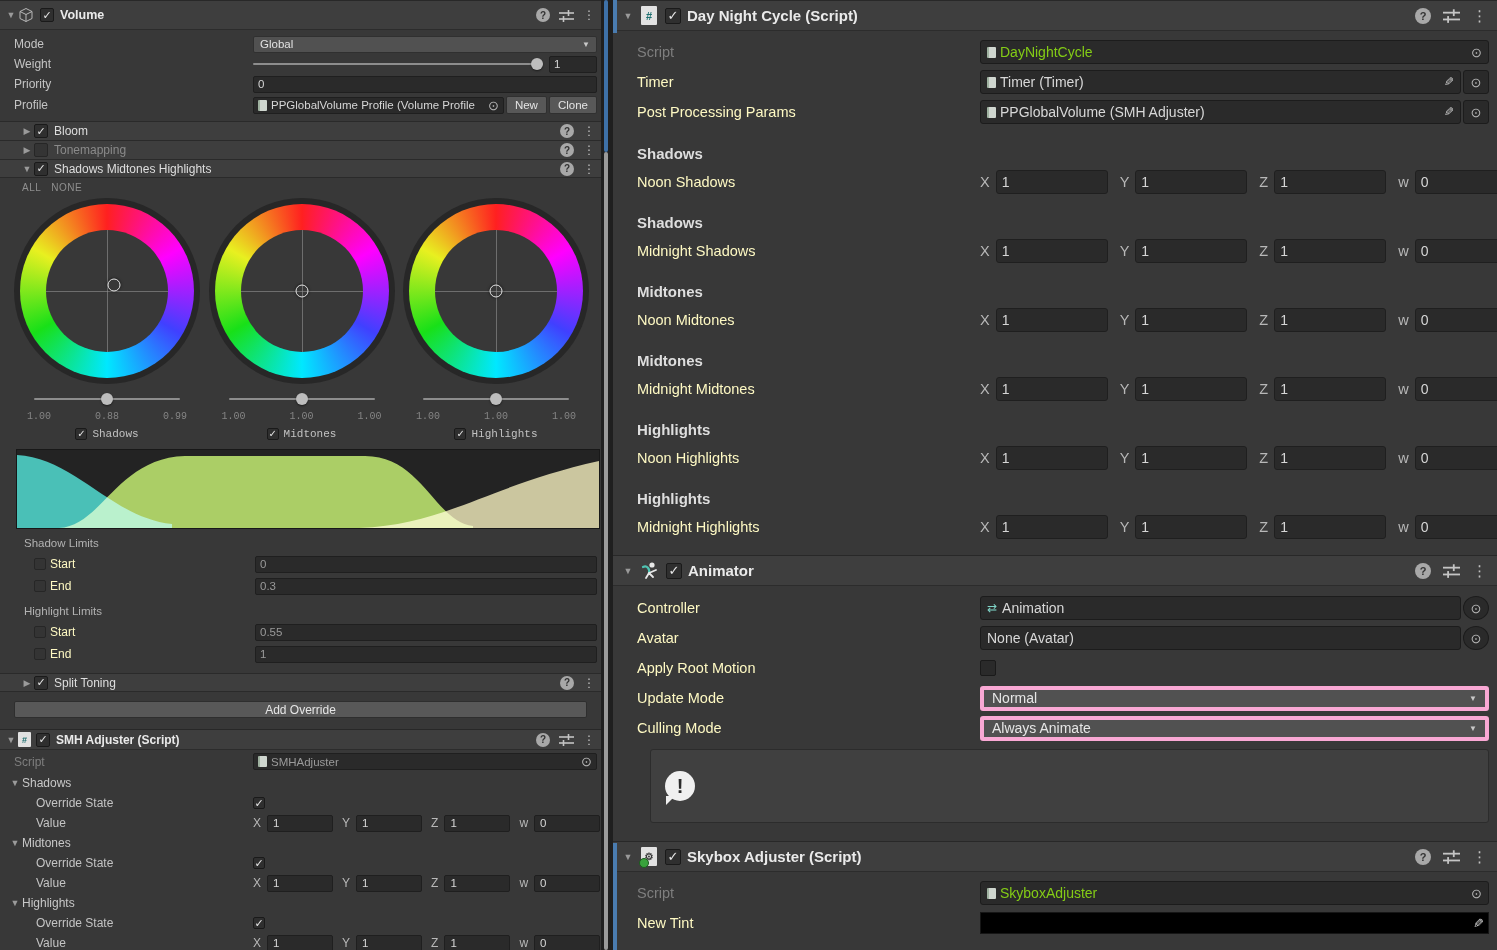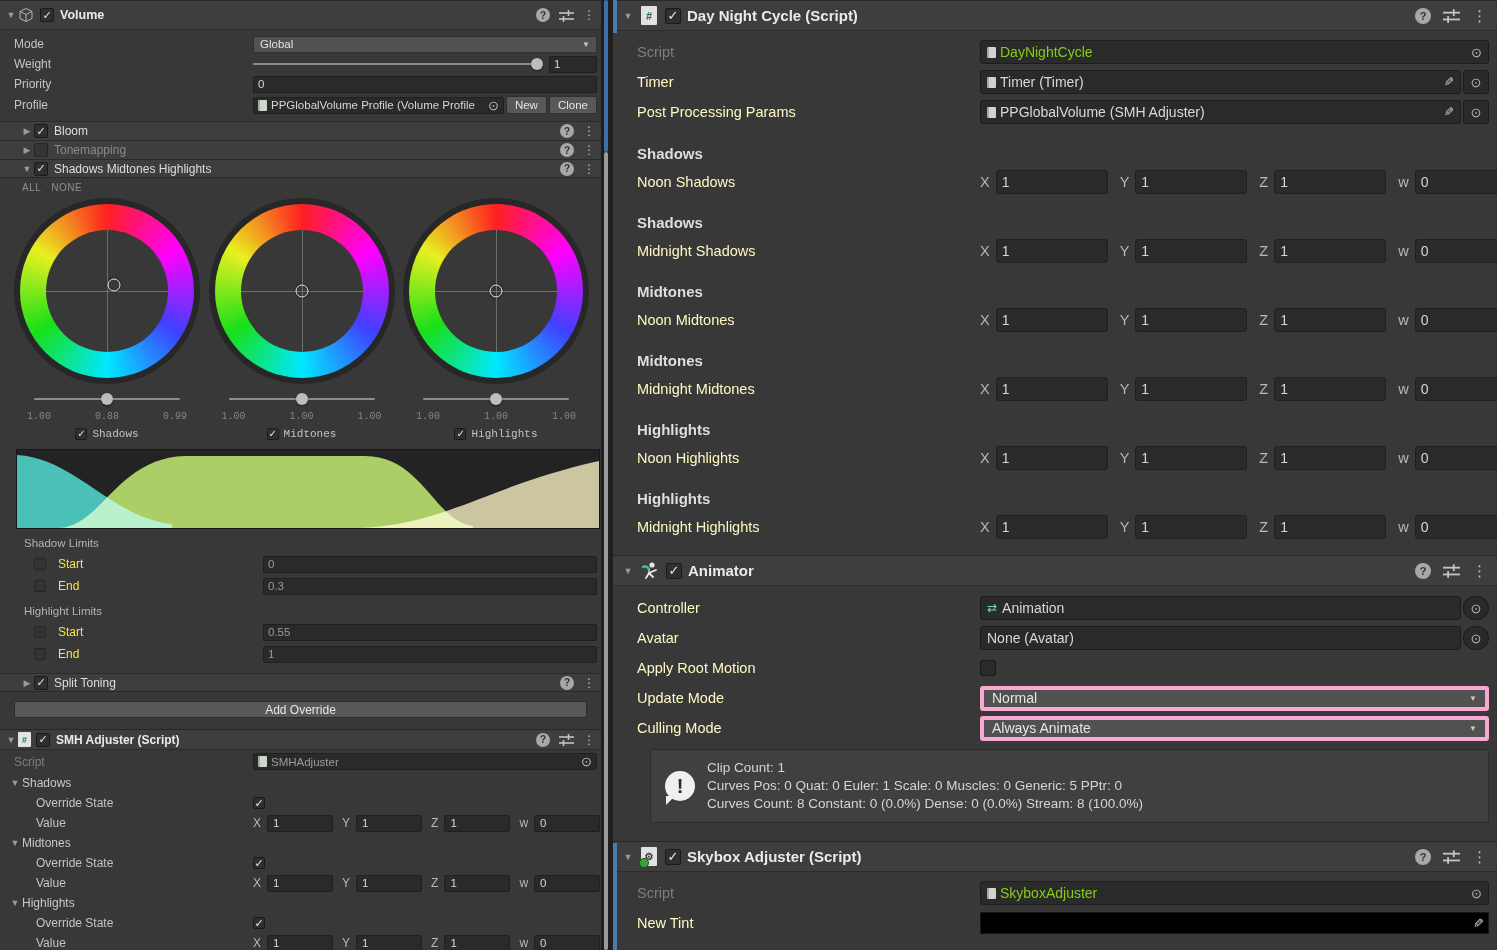--- a/index.html
+++ b/index.html
@@ -77,21 +77,21 @@
   .wslider .handle{position:absolute;left:50%;top:7px;width:12px;height:12px;border-radius:50%;background:#bdbdbd;
                    transform:translate(-50%,-50%);box-shadow:0 1px 2px rgba(0,0,0,.5);}
   .wnums{display:flex;width:160px;justify-content:space-between;font-size:10px;color:#858585;margin-top:5px;}
   .wcheck{display:flex;align-items:center;gap:5px;margin-top:4px;font-size:11px;color:#c2c2c2;height:16px;}
   
   .graph{margin:7px 0 0 16px;width:584px;height:80px;background:#232323;border:1px solid #181818;}
   .graph svg path{mix-blend-mode:screen;}
   
   .sect-label{padding-left:24px;height:20px;display:flex;align-items:center;font-size:11.5px;color:#b2b2b2;margin-top:4px;}
   .lim-row{display:flex;align-items:center;height:22px;padding:0 4px 0 34px;font-size:12px;}
-  .lim-row .lab{width:205px;color:#fde047;margin-left:12px;flex:none;}
+  .lim-row .lab{width:205px;color:#fef9c3;margin-left:4px;flex:none;}
   .addov{margin:9px 14px 0 14px;height:17px;background:#585858;border:1px solid #2e2e2e;border-radius:2px;
          display:flex;align-items:center;justify-content:center;font-size:12px;color:#e6e6e6;}
   
   .foldrow{display:flex;align-items:center;height:20px;padding-left:8px;font-size:12px;color:#c8c8c8;}
   .foldrow .fold{width:14px;}
   .subrow{display:flex;align-items:center;height:20px;padding:0 4px 0 36px;font-size:12px;}
   .subrow .lab{width:217px;flex:none;color:#c4c4c4;}
   
   .vec{display:flex;align-items:center;flex:1;}
   .vec .axis{color:#b8b8b8;margin-right:6px;}
@@ -748,25 +748,20 @@
       <div class="r-row">
         <span class="r-label">Culling Mode</span>
         <div class="r-dropdown">
           <span>Always Animate</span>
           <span class="flexsp"></span>
             <span class="caret">▼</span>
         </div>
       </div>
       <div class="infobox">
         <span class="bubble">!</span>
-        <div class="infolines">
-          <div>Clip Count: 1</div>
-          <div>Curves Pos: 0 Quat: 0 Euler: 1 Scale: 0 Muscles: 0 Generic: 5 PPtr: 0</div>
-          <div>Curves Count: 8 Constant: 0 (0.0%) Dense: 0 (0.0%) Stream: 8 (100.0%)</div>
-        </div>
       </div>
     </div>
 
     <div class="hdr r-hdr" style="margin-top:18px">
       <span class="fold">▼</span>
       <span class="page-icon green" style="width:16px;height:19px;font-size:10px;margin-left:6px;color:#3a3a3a">⚙</span>
       <span class="cb big" style="margin-left:8px">✓</span>
       <span class="hdr-title">Skybox Adjuster (Script)</span>
       <span class="hdr-right" style="gap:12px">
         <span class="help-icon" style="width:16px;height:16px;font-size:11px">?</span>

